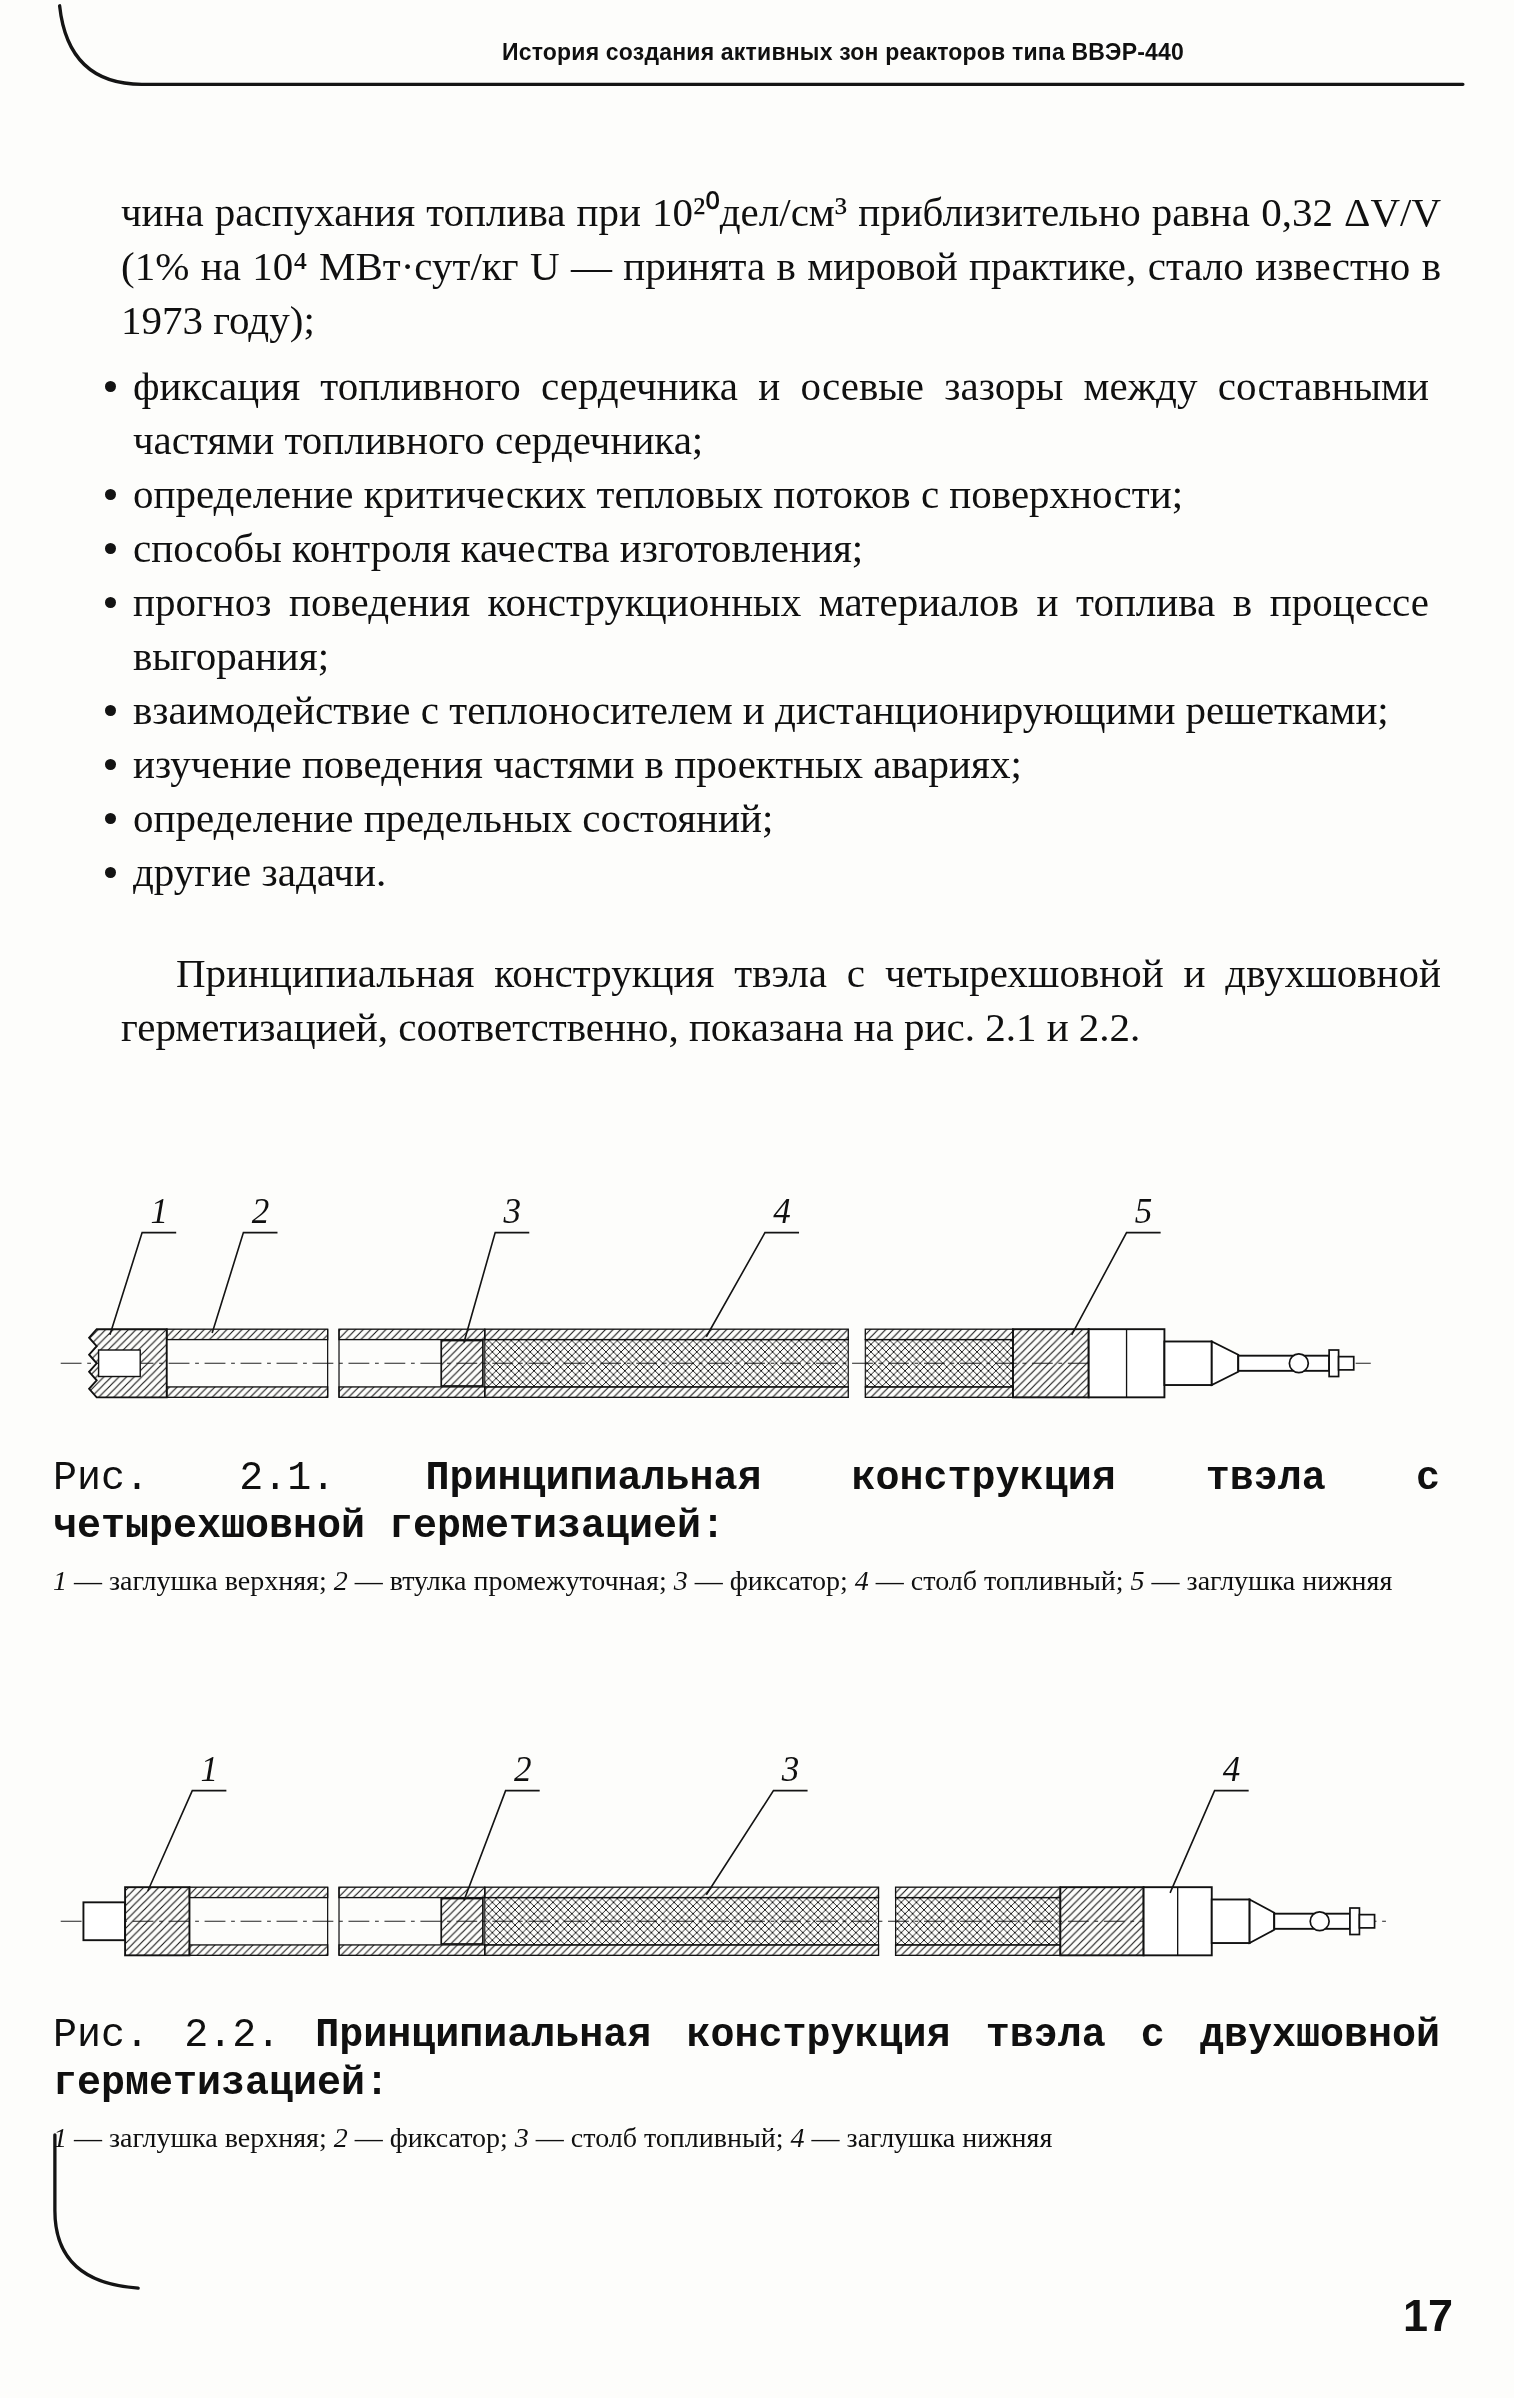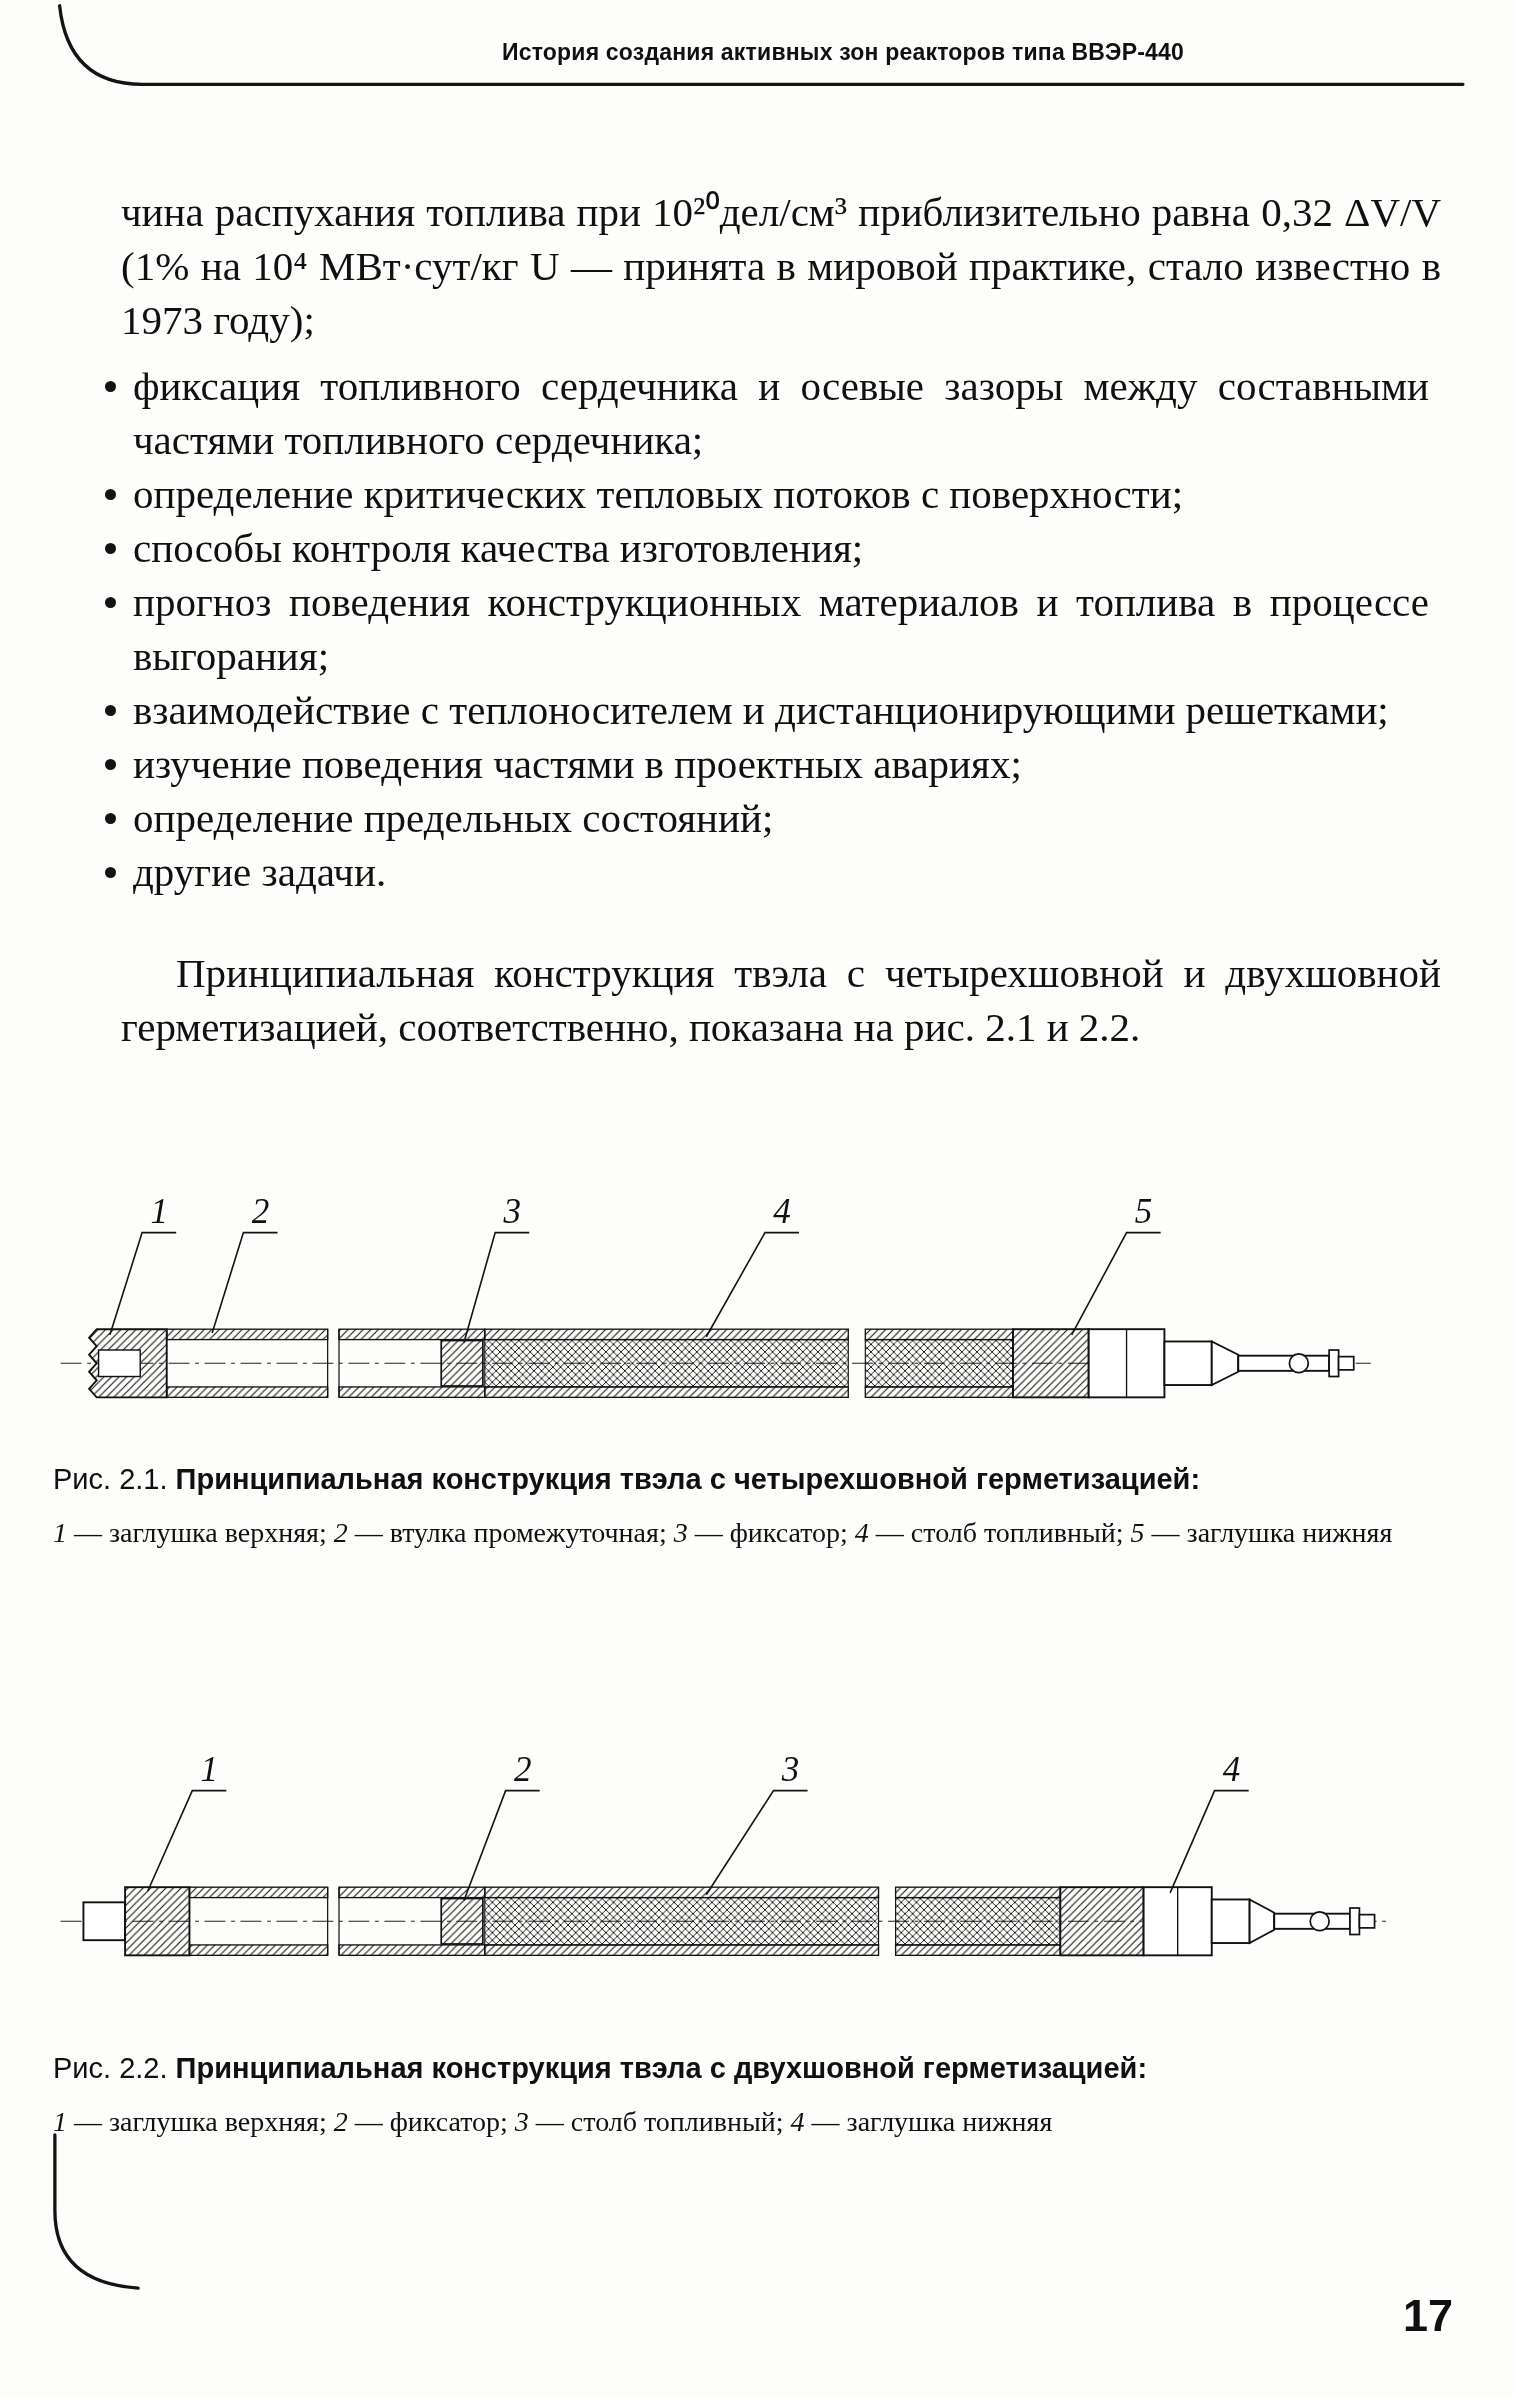--- a/index.html
+++ b/index.html
@@ -40,25 +40,25 @@
   #fig1 { top: 1155px; }
   #fig2 { top: 1713px; }
   .callout {
     font-family: "Liberation Serif", serif;
     font-style: italic; font-size: 37px; fill: #101010;
   }
   .lead { stroke: #141414; stroke-width: 1.7; fill: none; }
 
   .caption-block { position: absolute; left: 53px; right: 74px; }
   #cap1 { top: 1455px; }
-  #cap2 { top: 2012px; margin-top: 32px; }
+  #cap2 { top: 2012px; }
   .caption {
     margin: 0;
-    font-family: Liberation Sans, sans-serif;
-    font-size: 29px; line-height: 48px; text-align: justify;
+    font-family: Liberation Mono, monospace;
+    font-size: 40px; line-height: 48px; text-align: justify;
   }
   .cap-label { font-weight: normal; }
   .cap-title { font-weight: bold; }
   .legend {
     margin: 7.6px 0 0 0;
     font-size: 28px; line-height: 44px; text-align: left;
   }
   .legend i { font-style: italic; }
 
   .page-number {

